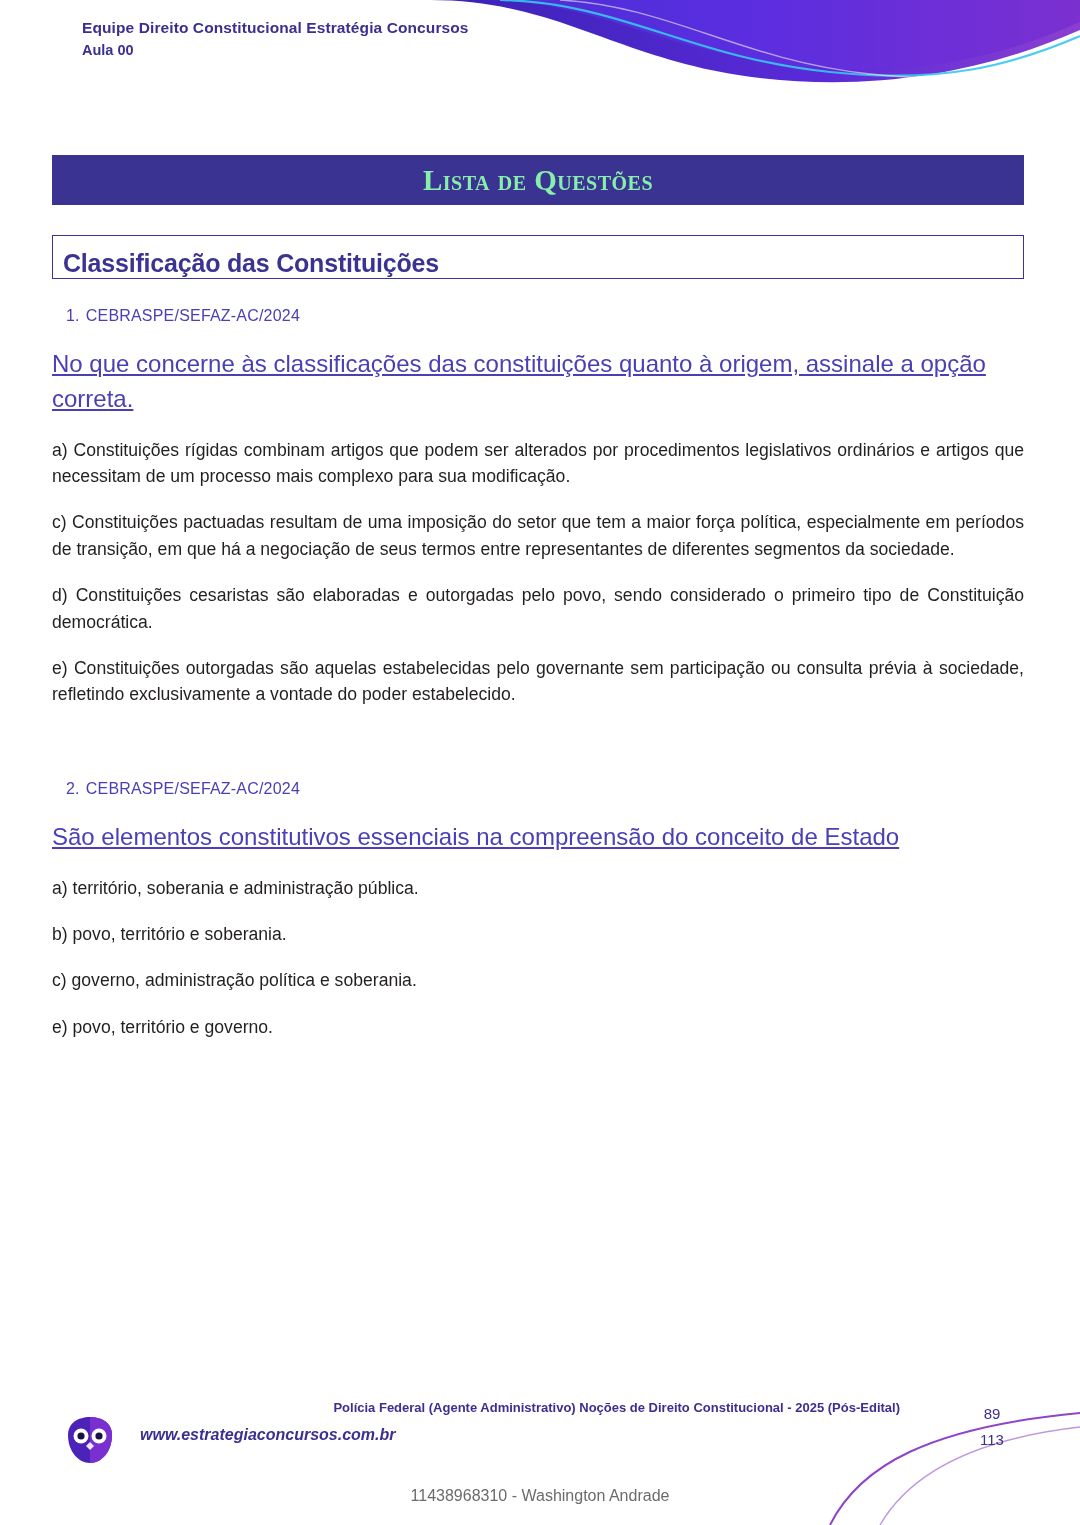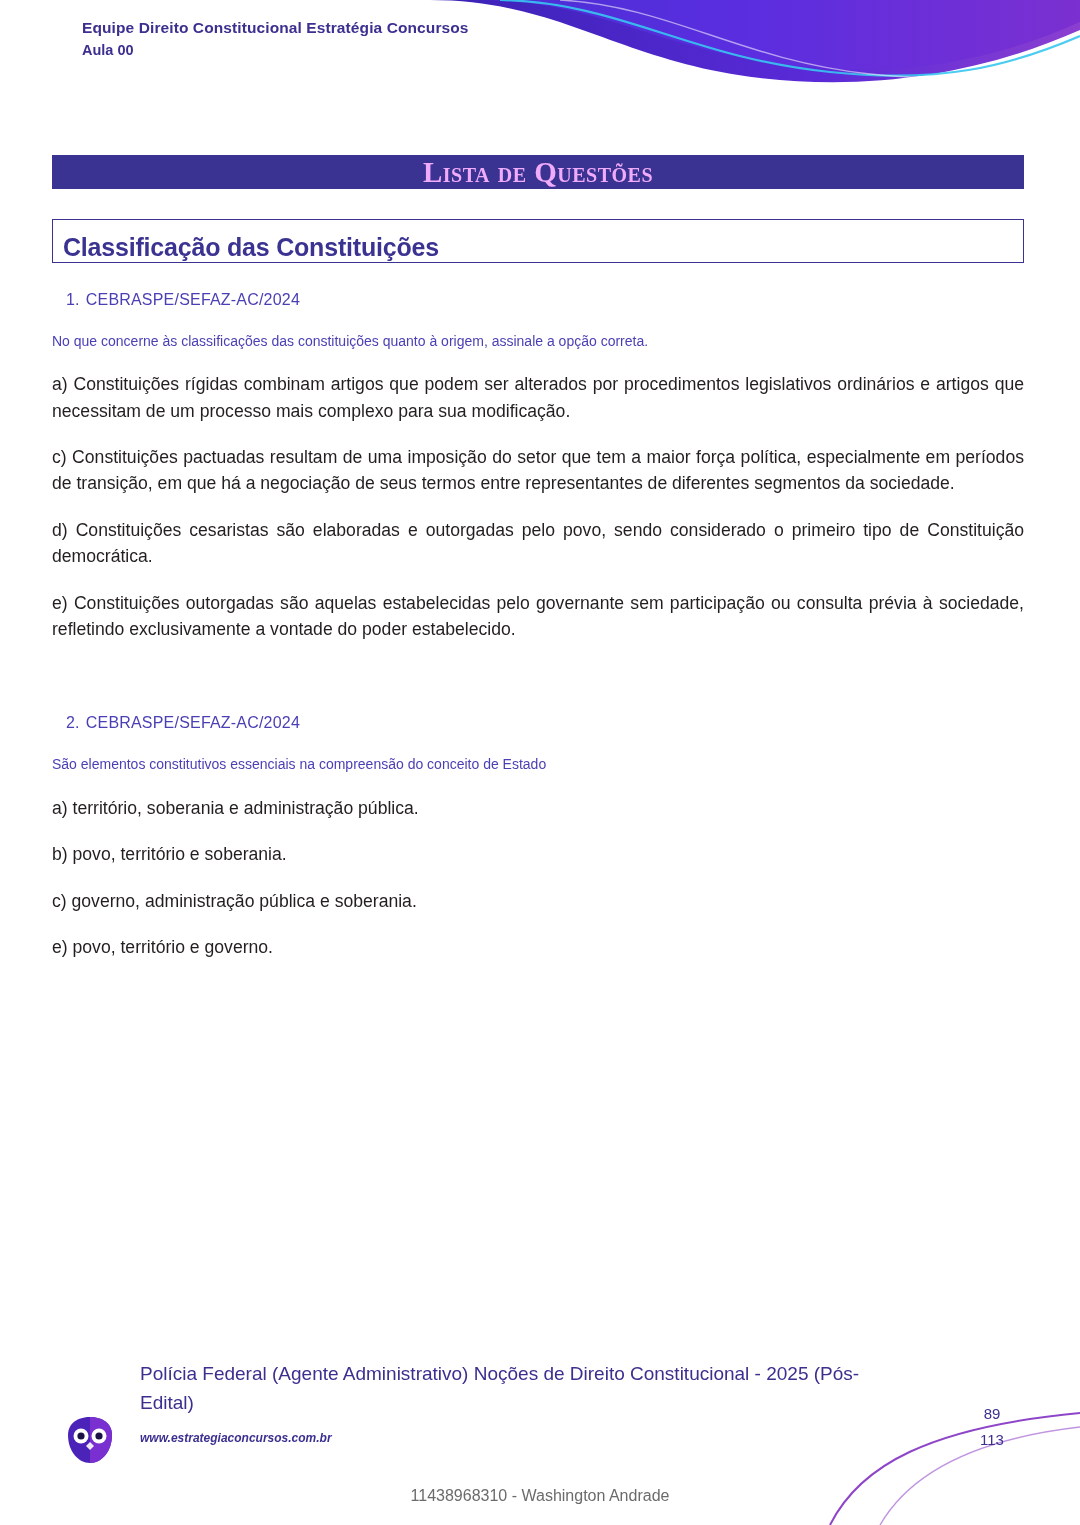--- a/index.html
+++ b/index.html
@@ -53,22 +53,22 @@
   
   .content {
     position: absolute;
     top: 155px;
     left: 52px;
     width: 972px;
   }
 
   .title-band {
     background: #3b3391;
-    color: #f0abfc;
-    height: 34px;
+    color: #86efac;
+    height: 50px;
     display: flex;
     align-items: center;
     justify-content: center;
   }
   .title-band .band-text {
     font-family: "Liberation Serif", serif;
     font-size: 29px;
     font-weight: bold;
     letter-spacing: 0.5px;
     font-variant: small-caps;
@@ -95,22 +95,23 @@
     margin-left: 14px;
     color: #4a3fb5;
     font-size: 16px;
     letter-spacing: 0.2px;
   }
   .qnum .num { margin-right: 6px; }
 
   .stem {
     margin-top: 22px;
     color: #4a3fb5;
-    font-size: 14px;
+    font-size: 24px;
     line-height: 1.45;
+    text-decoration: underline;
   }
 
   .alt {
     margin-top: 20px;
     font-size: 17.6px;
     line-height: 1.5;
     color: #231f20;
     text-align: justify;
     text-justify: inter-word;
   }
@@ -135,31 +136,32 @@
     height: 52px;
   }
   .footer-text {
     position: absolute;
     left: 140px;
     bottom: 78px;
     width: 760px;
   }
   .footer-line1 {
     color: #3b2f8f;
-    font-size: 19px;
-    font-weight: normal;
+    font-size: 13px;
+    font-weight: bold;
     line-height: 1.5;
+    text-align: right;
   }
   .footer-line2 {
     color: #3b2f8f;
-    font-size: 12px;
+    font-size: 16px;
     font-weight: bold;
     font-style: italic;
     line-height: 1.5;
-    margin-top: 12px;
+    margin-top: 6px;
   }
   .page-nums {
     position: absolute;
     right: 58px;
     bottom: 72px;
     text-align: center;
     width: 60px;
   }
   .page-nums div {
     color: #3b2f8f;
@@ -225,21 +227,21 @@
   <div class="alt">e) Constituições outorgadas são aquelas estabelecidas pelo governante sem participação ou consulta prévia à sociedade, refletindo exclusivamente a vontade do poder estabelecido.</div>
 
   <div class="spacer-lg"></div>
 
   <div class="qnum">
     <span class="num">2.</span><span>CEBRASPE/SEFAZ-AC/2024</span>
   </div>
   <div class="stem">São elementos constitutivos essenciais na compreensão do conceito de Estado</div>
   <div class="alt nojust">a) território, soberania e administração pública.</div>
   <div class="alt nojust">b) povo, território e soberania.</div>
-  <div class="alt nojust">c) governo, administração pública e soberania.</div>
+  <div class="alt nojust">c) governo, administração política e soberania.</div>
   <div class="alt nojust">e) povo, território e governo.</div>
 
   <div class="spacer-lg"></div>
 
 
 </div>
 
 <div class="footer-deco">
   <svg width="1080" height="160" viewBox="0 0 1080 160" xmlns="http://www.w3.org/2000/svg">
     <path d="M830,160 C860,100 930,62 1080,48" fill="none" stroke="#8e45c8" stroke-width="2"></path>

